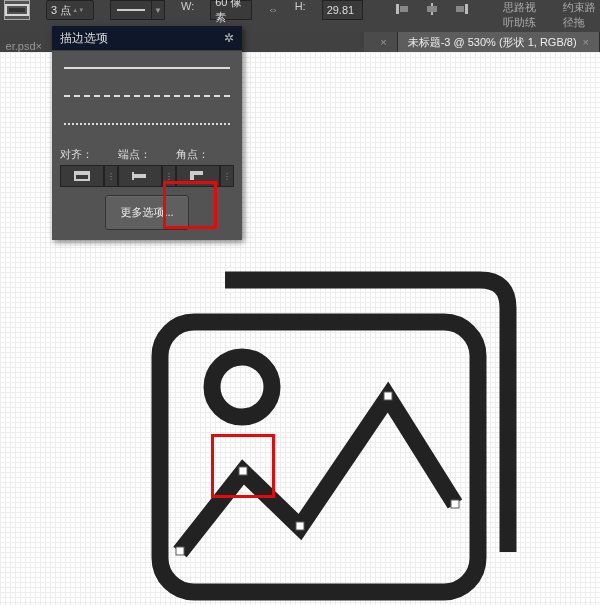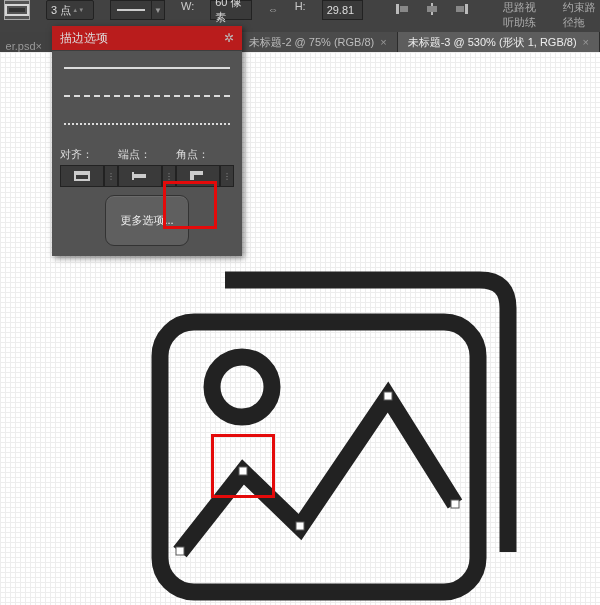--- a/index.html
+++ b/index.html
@@ -20,36 +20,36 @@
   .tab.active{background:#5d5d5d;color:#eee}
   .tab .x{margin-left:6px;color:#999}
   .tab-left{width:40px;text-align:right;padding-left:2px;color:#999}
   .canvas{position:absolute;top:52px;left:0;right:0;bottom:0;background:#fff}
   .grid{position:absolute;top:0;left:0;right:0;bottom:0;
         background-image:linear-gradient(#ededed 1px,transparent 1px),linear-gradient(90deg,#ededed 1px,transparent 1px);
         background-size:5px 5px}
   .ruler-top{position:absolute;top:0;left:0;right:0;height:14px;background:#f0f0f0;border-bottom:1px solid #bbb;font-size:8px;color:#777}
   .ruler-top span{position:absolute;top:1px}
   .panel{position:absolute;top:26px;left:52px;width:190px;background:#535353;color:#ddd;box-shadow:2px 2px 6px rgba(0,0,0,.5);z-index:20}
-  .panel-head{height:24px;display:flex;align-items:center;justify-content:space-between;padding:0 8px;background:#b91c1c;border-bottom:1px solid #3d3d3d;font-size:12px}
+  .panel-head{height:24px;display:flex;align-items:center;justify-content:space-between;padding:0 8px;background:#0f172a;border-bottom:1px solid #3d3d3d;font-size:12px}
   .gear{color:#bbb;font-size:12px}
   .stroke-preview{padding:10px 12px;display:flex;flex-direction:column;gap:14px}
   .sp{height:14px;display:flex;align-items:center}
   .sp .solid{width:168px;height:2px;background:#dcdcdc}
   .sp .dashed{width:168px;border-top:2px dashed #dcdcdc}
   .sp .dotted{width:168px;border-top:2px dotted #dcdcdc}
   .panel-row{display:flex;align-items:flex-start;padding:6px 8px 8px 8px;background:#535353}
   .panel-col{display:flex;flex-direction:column;gap:3px;flex:1}
   .panel-col .cap{font-size:11px;color:#ddd}
   .mini{height:20px;background:#3a3a3a;border:1px solid #222;display:flex;align-items:center;justify-content:center}
   .mini svg{display:block}
   .mini-spin{width:12px}
   .hilite{position:absolute;border:3px solid #e40a0a;pointer-events:none}
   .more-row{display:flex;justify-content:center;padding:0 8px 10px 8px}
-  .more-btn{background:#5f5f5f;border:1px solid #333;border-radius:9px;padding:17px 14px;color:#eee;box-shadow:inset 0 1px 0 rgba(255,255,255,.08)}
+  .more-btn{background:#5f5f5f;border:1px solid #333;border-radius:3px;padding:9px 14px;color:#eee;box-shadow:inset 0 1px 0 rgba(255,255,255,.08)}
   .art{position:absolute;width:600px;height:605px;top:0;left:0}
   .hi-corner{left:163px;top:181px;width:48px;height:42px;z-index:30}
   .hi-peak{left:211px;top:434px;width:58px;height:58px;z-index:30}
   .wm{position:absolute;right:8px;top:22px;font-size:10px;color:#888;letter-spacing:1px}
 </style>
 </head>
 <body>
 
 <div class="workspace">
 
@@ -101,21 +101,20 @@
     <span style="color:#aaa;margin-left:18px;font-size:11px">思路视听助练</span>
     <span style="color:#aaa;margin-left:4px;font-size:11px">约束路径拖</span>
   </div>
 
   <span class="wm">mmmiizs</span>
 
   <div class="tabstrip">
     <div class="tab-left"><span>er.psd</span><span class="x">×</span></div>
     <div style="flex:1"></div>
     <div class="tab">
-        <span>未标题-2 @ 75% (RGB/8)</span>
         <span class="x">×</span>
       </div>
     <div class="tab active">
         <span>未标题-3 @ 530% (形状 1, RGB/8)</span>
         <span class="x">×</span>
       </div>
   </div>
 
   <div class="canvas">
     <div class="grid"></div>

